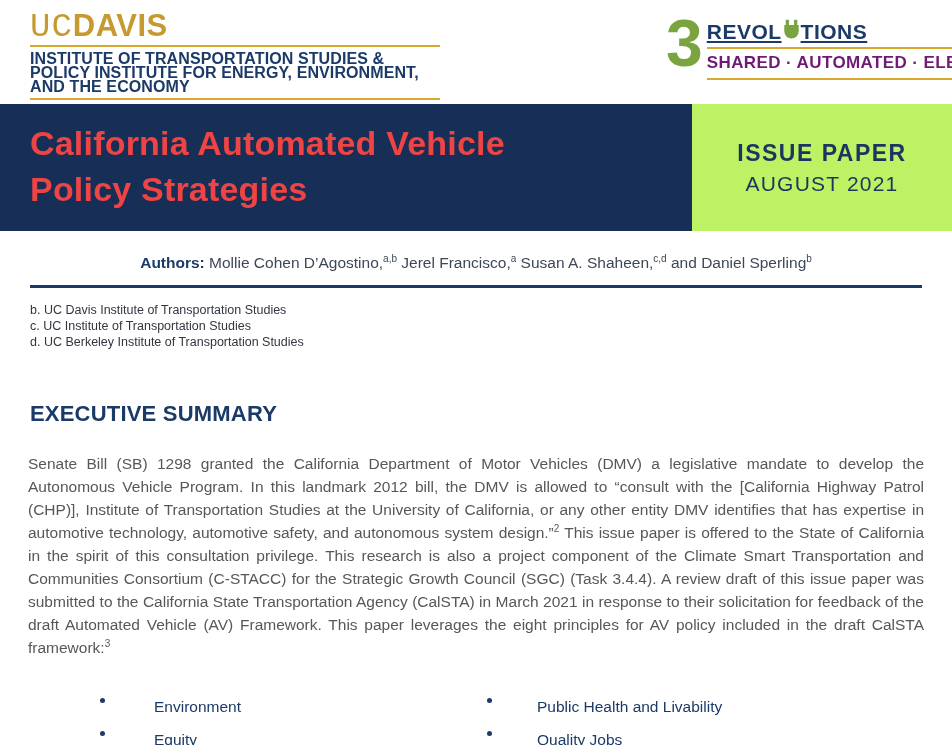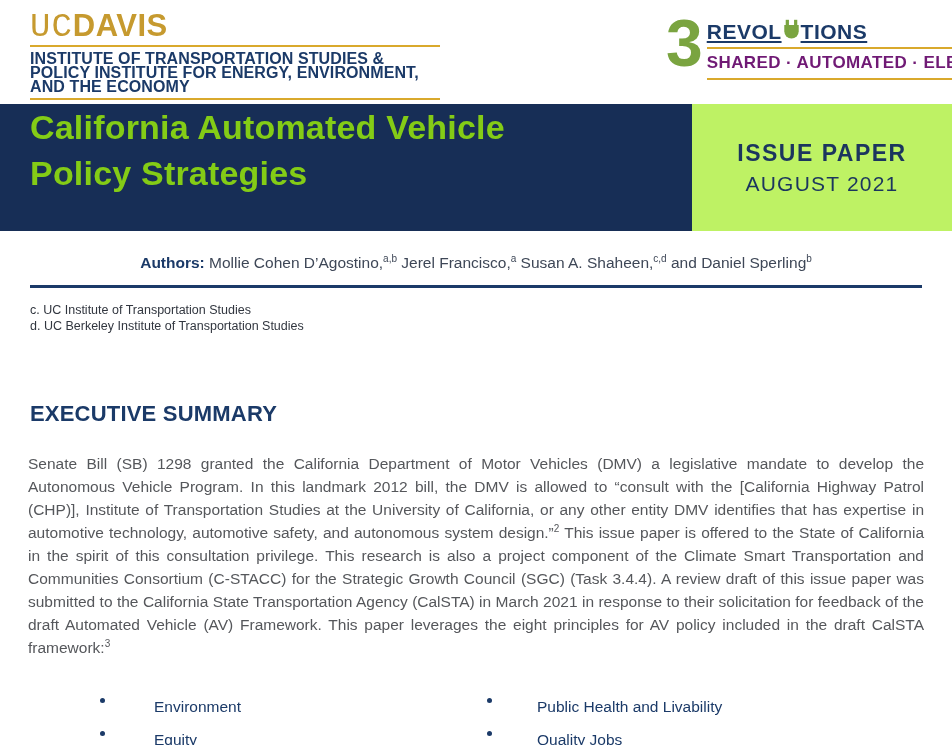--- a/index.html
+++ b/index.html
@@ -20,21 +20,21 @@
   .trev-3{font-size:66px;line-height:58px;font-weight:800;color:#7aa440;margin-right:4px;}
   .trev-right{padding-top:4px;}
   .trev-word{font-size:21px;font-weight:800;color:#1b3a68;letter-spacing:0.5px;line-height:27px;white-space:nowrap;text-decoration:underline;}
   .plug{display:inline-block;width:17px;height:22px;vertical-align:-2px;margin:0 1px;}
   .trev .rule1{margin-top:2px;}
   .trev-tag{margin-top:4px;color:#701a75;font-weight:800;font-size:17px;letter-spacing:0.4px;white-space:nowrap;}
   .trev .rule2{margin-top:5px;}
 
   
   .banner{position:absolute;top:104px;left:0;width:952px;height:127px;display:flex;}
-  .banner-navy{width:692px;background:#172e56;color:#84cc16;padding:0 0 0 30px;box-sizing:border-box;}
+  .banner-navy{width:692px;background:#172e56;color:#ef4444;padding:16px 0 0 30px;box-sizing:border-box;}
   .title{font-size:34px;font-weight:700;line-height:46px;letter-spacing:0.2px;}
   .banner-gold{flex:1;background:#bef264;color:#1b355e;display:flex;flex-direction:column;
                align-items:center;justify-content:center;}
   .issue-label{font-size:23px;font-weight:800;letter-spacing:1.5px;}
   .issue-date{font-size:21px;font-weight:400;letter-spacing:1.2px;margin-top:5px;}
 
   
   .authors{position:absolute;top:254px;left:0;width:952px;text-align:center;
            font-size:15.5px;color:#3e4757;}
   .authors .lbl{color:#1b3a68;font-weight:700;}
@@ -109,20 +109,21 @@
     </div>
   </div>
 
   <div class="authors">
     <span class="lbl">Authors:</span><span> Mollie Cohen D’Agostino,</span><sup>a,b</sup><span> Jerel Francisco,</span><sup>a</sup><span> Susan A. Shaheen,</span><sup>c,d</sup><span> and Daniel Sperling</span><sup>b</sup>
   </div>
 
   <div class="rule-navy"></div>
 
   <div class="footnotes">
+    <div><span>b. UC Davis Institute of Transportation Studies</span><sup></sup></div>
     <div><span>c. UC Institute of Transportation Studies</span><sup></sup></div>
     <div><span>d. UC Berkeley Institute of Transportation Studies</span><sup></sup></div>
   </div>
 
   <div class="exec">EXECUTIVE SUMMARY</div>
 
   <p class="summary"><span>Senate Bill (SB) 1298 granted the California Department of Motor Vehicles (DMV) a legislative mandate to develop the Autonomous Vehicle Program. In this landmark 2012 bill, the DMV is allowed to “consult with the [California Highway Patrol (CHP)], Institute of Transportation Studies at the University of California, or any other entity DMV identifies that has expertise in automotive technology, automotive safety, and autonomous system design.”</span><sup>2</sup><span> This issue paper is offered to the State of California in the spirit of this consultation privilege. This research is also a project component of the Climate Smart Transportation and Communities Consortium (C-STACC) for the Strategic Growth Council (SGC) (Task 3.4.4). A review draft of this issue paper was submitted to the California State Transportation Agency (CalSTA) in March 2021 in response to their solicitation for feedback of the draft Automated Vehicle (AV) Framework. This paper leverages the eight principles for AV policy included in the draft CalSTA framework:</span><sup>3</sup></p>
 
   <div class="principles">
     <div class="p-col left">

